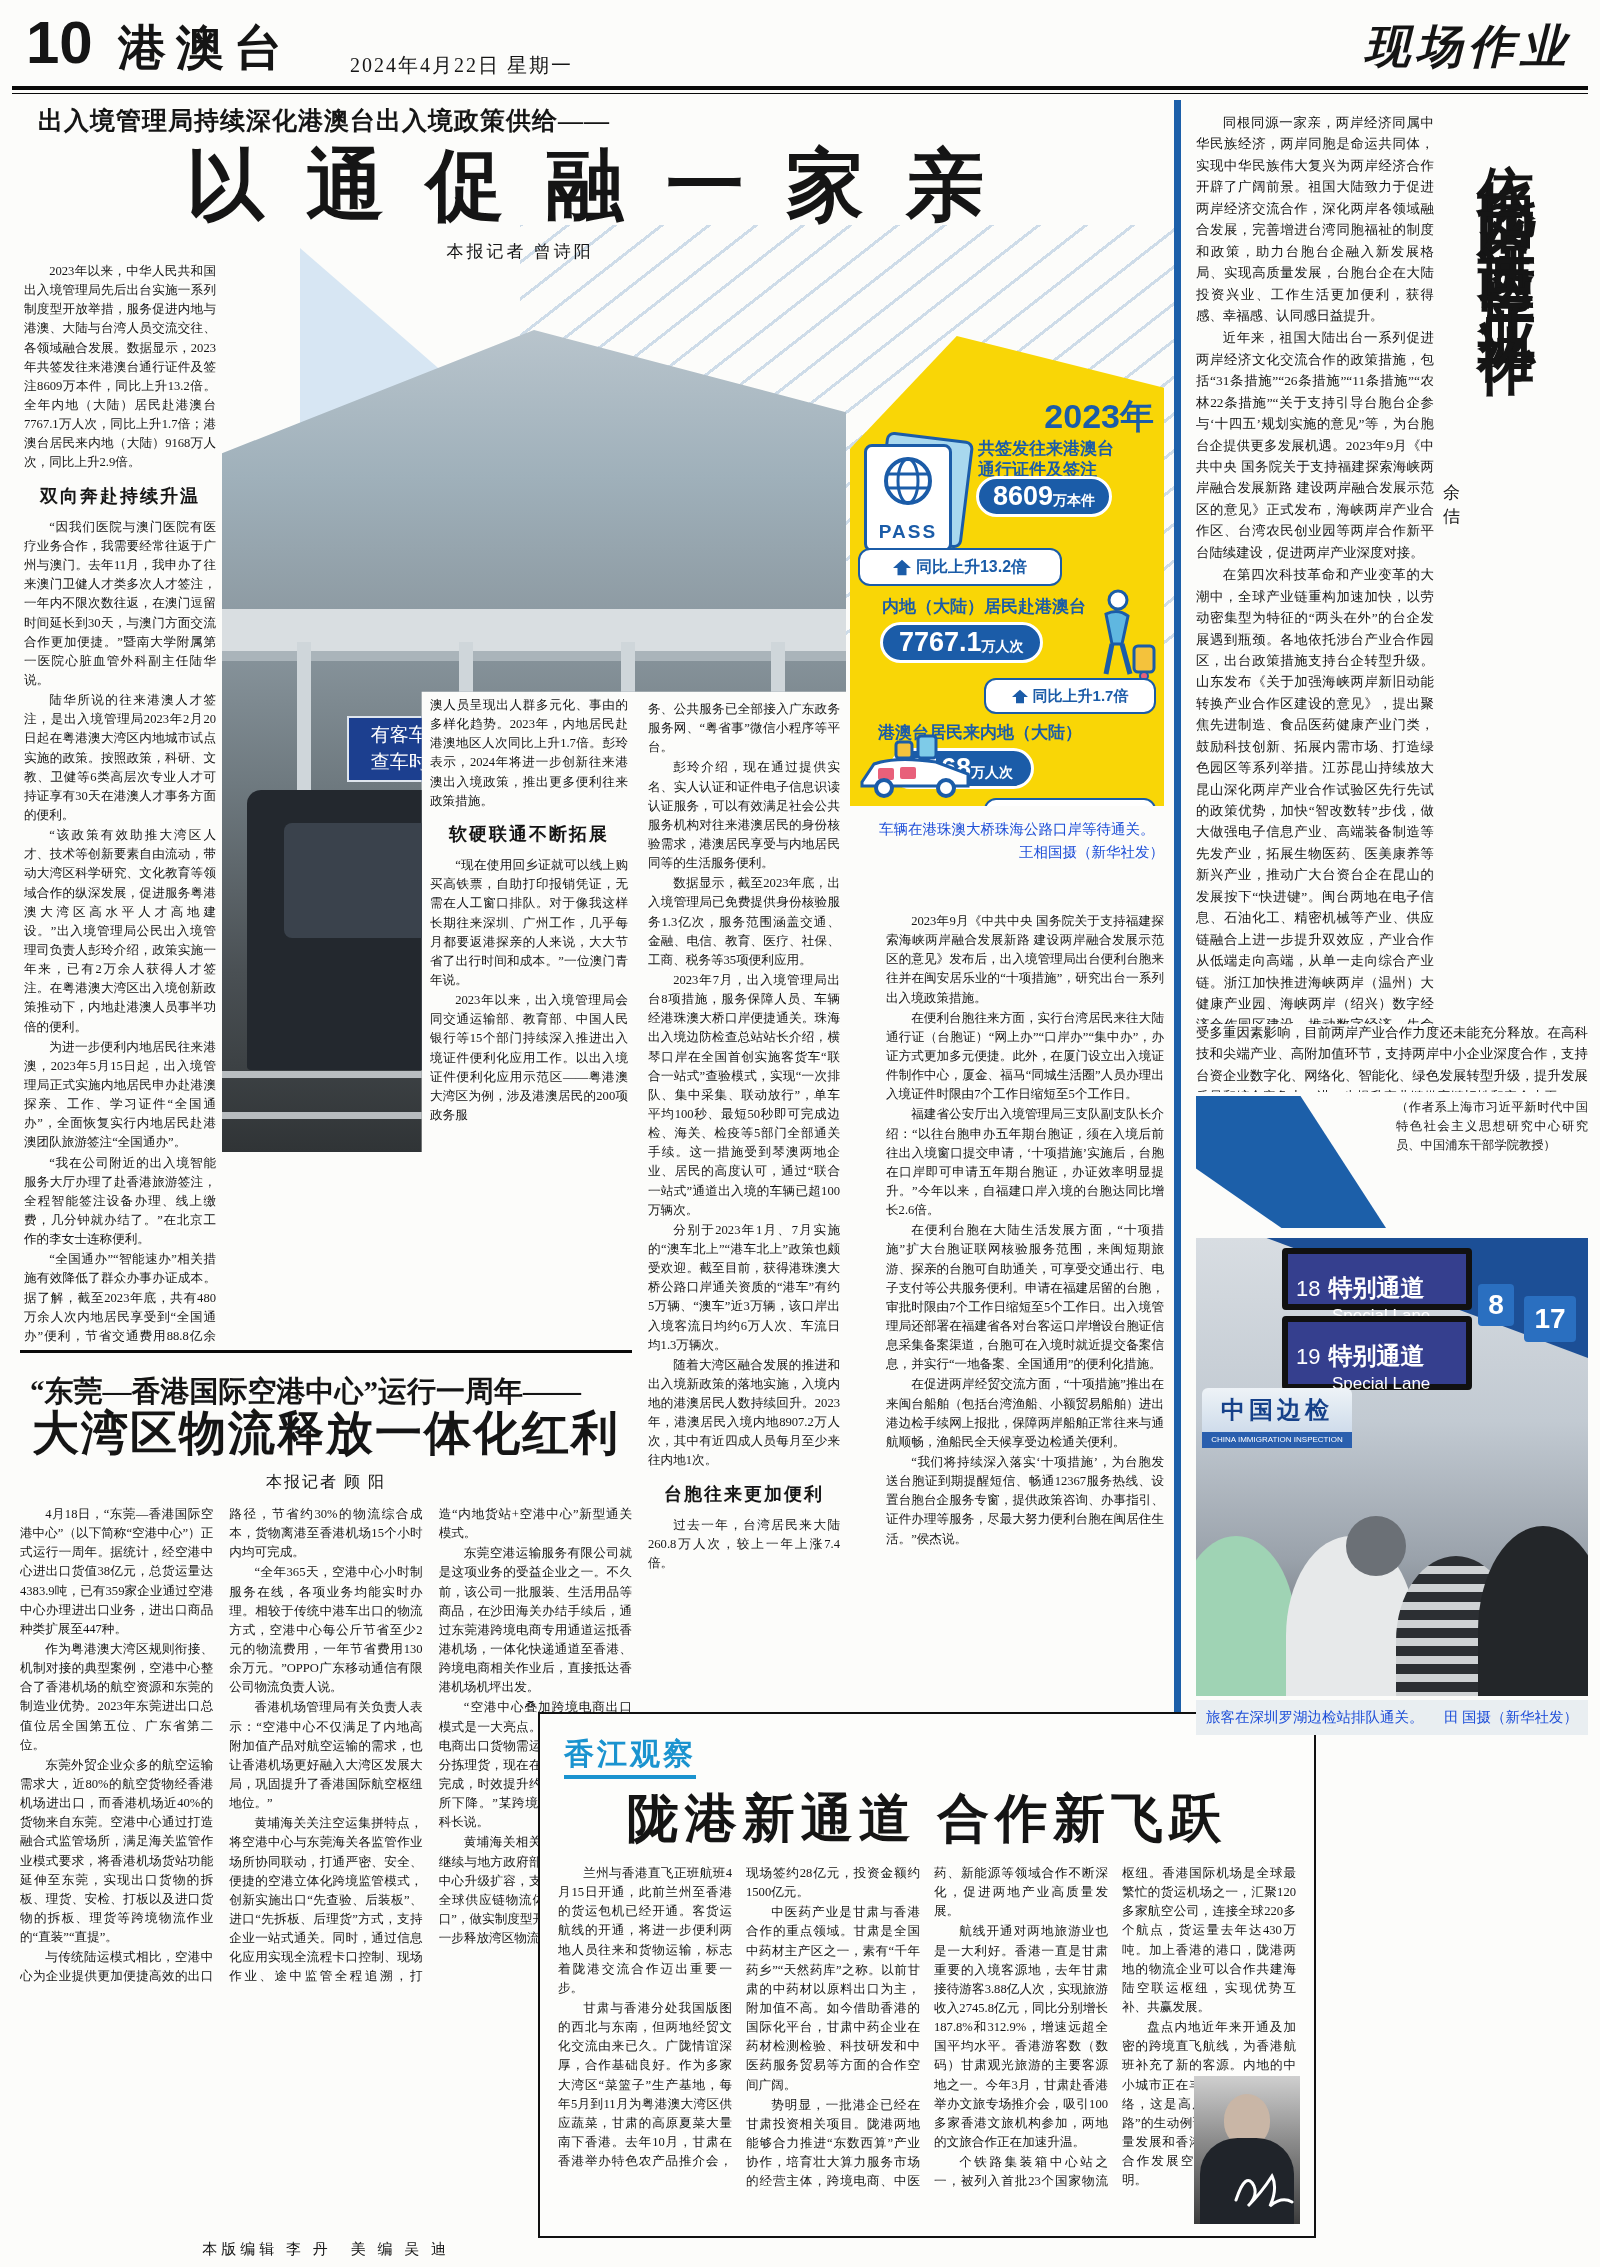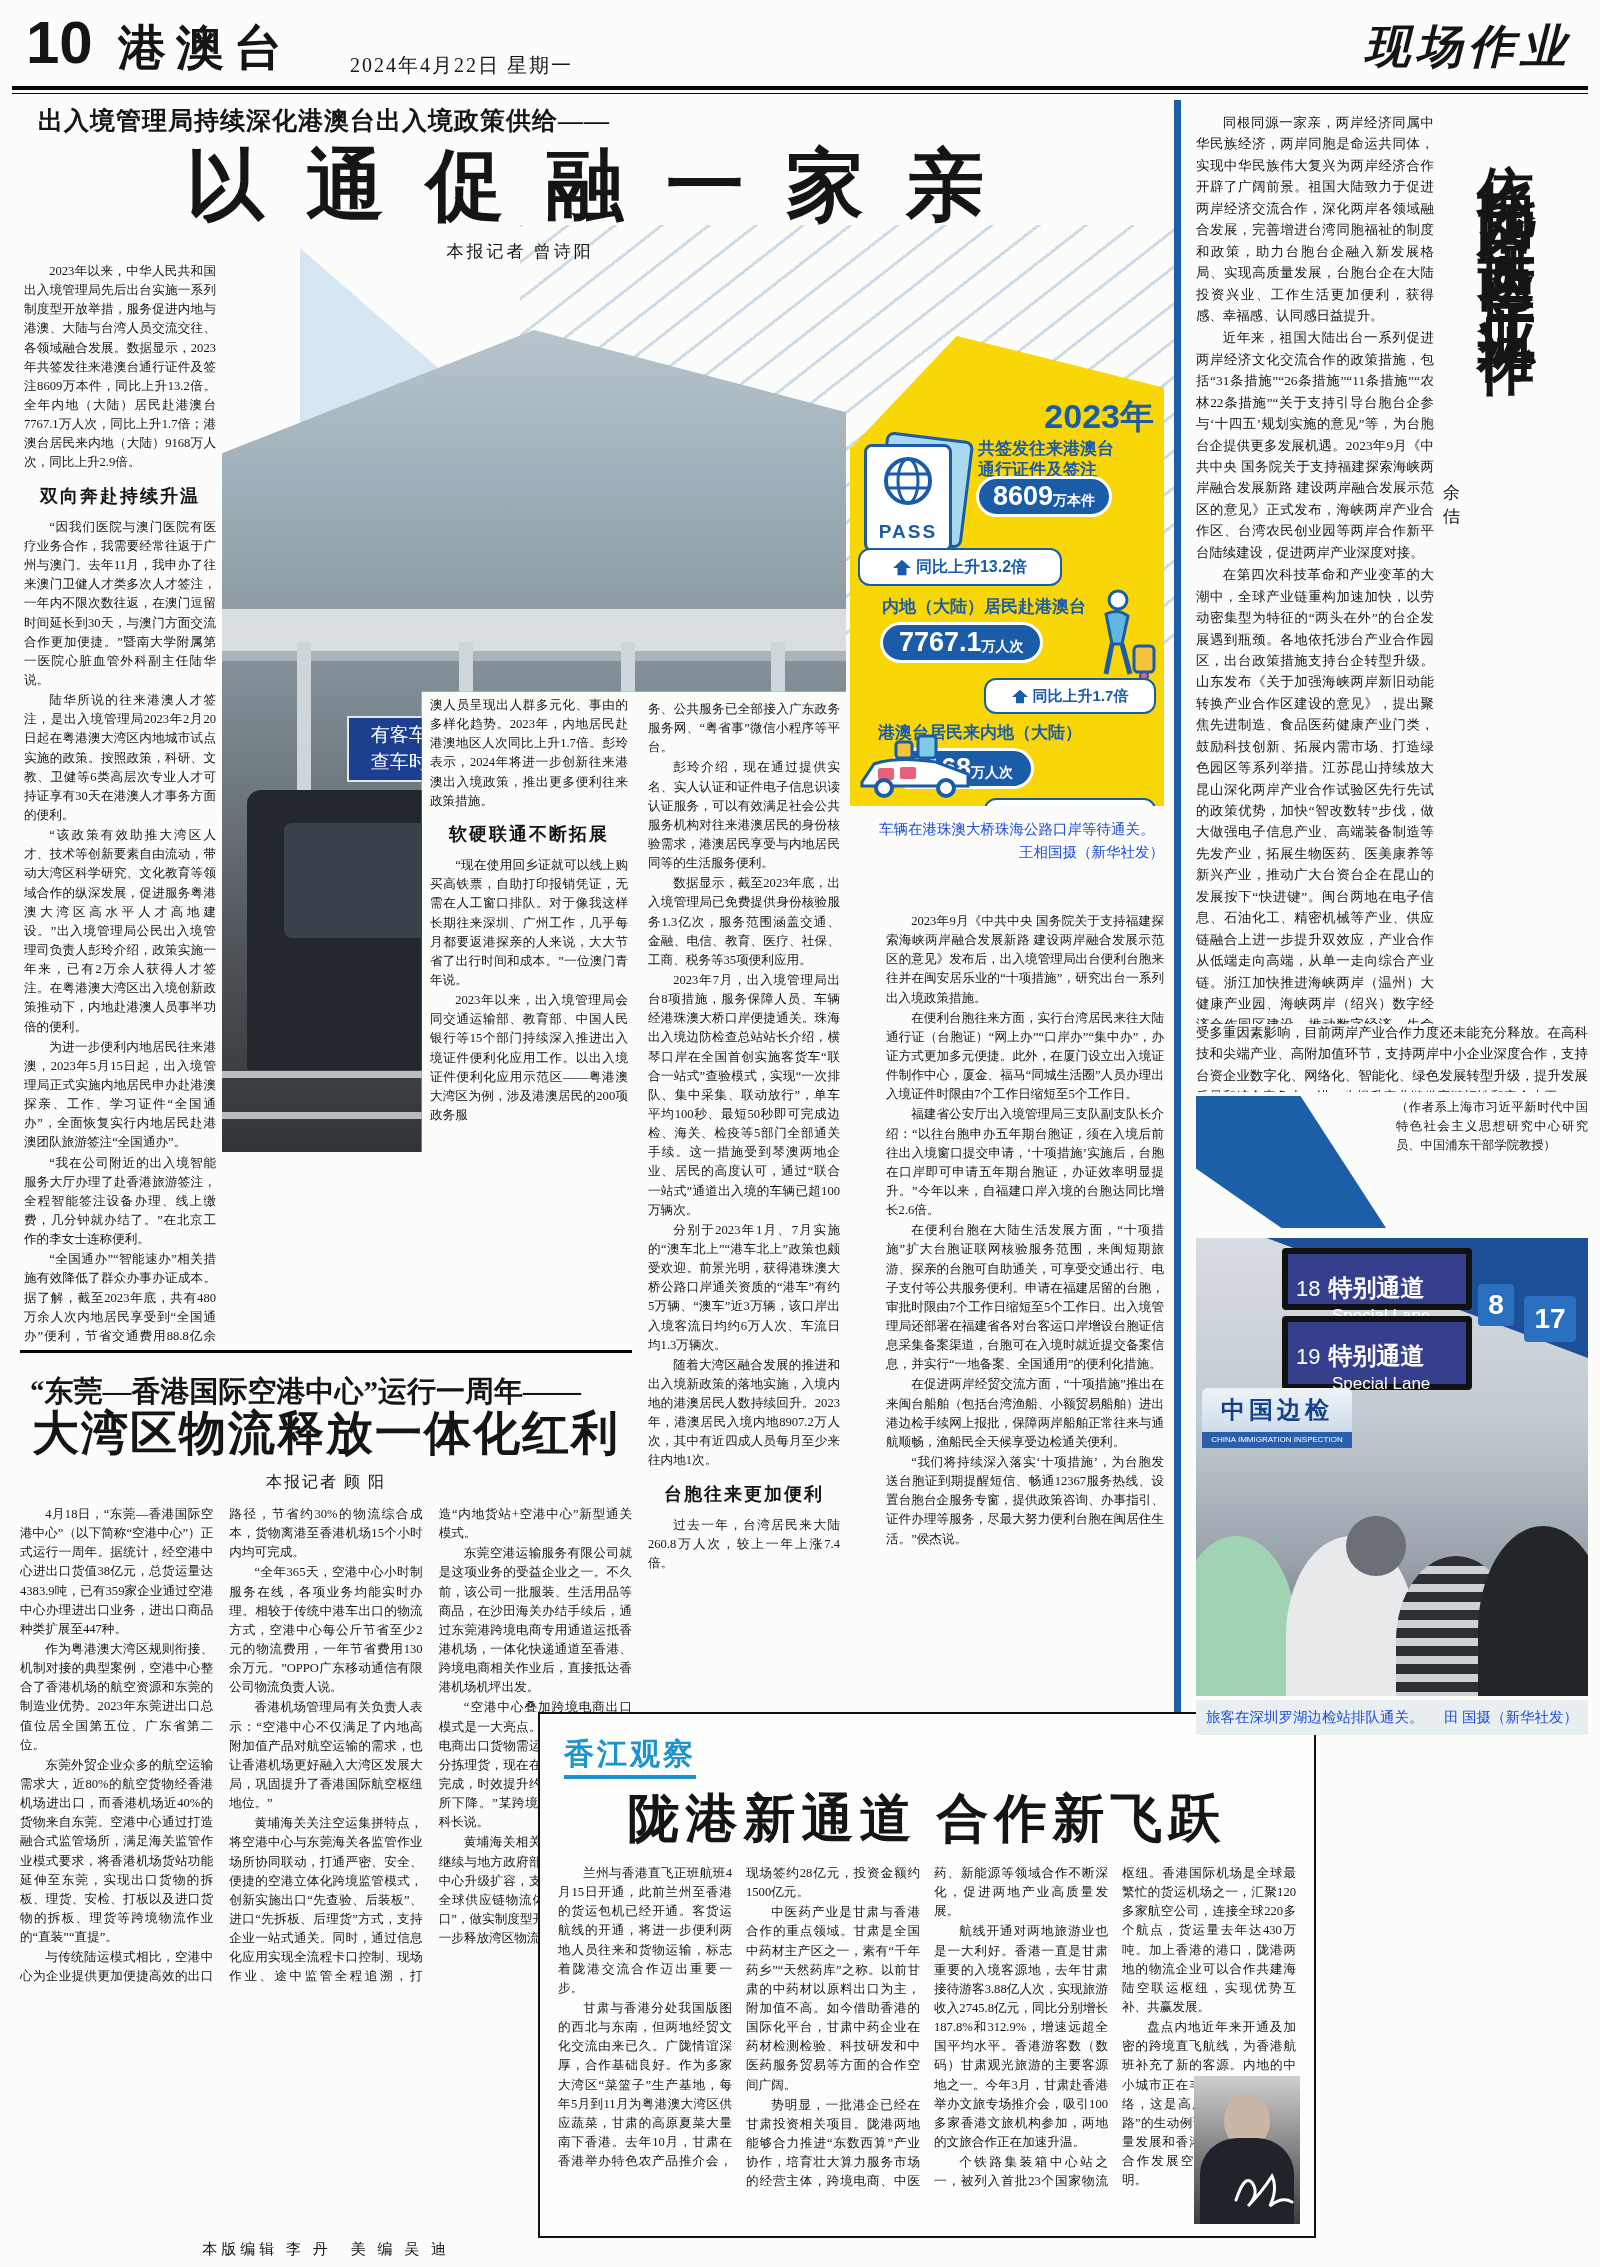--- a/index.html
+++ b/index.html
@@ -76,21 +76,21 @@
   #a2kicker{position:absolute;left:30px;top:1372px;font-size:29px;font-weight:bold;}
   #a2hl{position:absolute;left:20px;top:1402px;width:612px;text-align:center;font-size:47px;font-weight:900;
      letter-spacing:2px;font-family:"Liberation Sans","DejaVu Sans",sans-serif;}
   #a2by{position:absolute;left:20px;top:1472px;width:612px;text-align:center;font-size:16px;letter-spacing:2px;}
   #a2cols{position:absolute;left:20px;top:1505px;width:612px;height:726px;column-count:3;column-gap:16px;}
   
   #xjbox{position:absolute;left:538px;top:1712px;width:774px;height:522px;border:2px solid #111;background:#fdfdfb;}
   #xjlabel{position:absolute;left:24px;top:20px;font-size:30px;font-weight:900;color:#1a93cf;
      border-bottom:4px solid #1a93cf;letter-spacing:3px;}
   #xjhl{position:absolute;left:0;top:70px;width:100%;text-align:center;font-size:52px;font-weight:900;
-     letter-spacing:6px;font-family:Liberation Serif, serif;}
+     letter-spacing:6px;font-family:Liberation Sans, sans-serif;}
   #xjcols{position:absolute;left:18px;top:150px;width:738px;height:352px;column-count:4;column-gap:14px;}
   #portrait{position:absolute;right:14px;bottom:12px;width:106px;height:148px;
      background:linear-gradient(180deg,#cfcfcf 0%,#8a8a8a 45%,#3c3c3c 100%);overflow:hidden;}
   #portrait .head{position:absolute;left:30px;top:18px;width:46px;height:52px;background:#c9b6a6;border-radius:50% 50% 45% 45%;}
   #portrait .suit{position:absolute;left:6px;top:62px;width:94px;height:90px;background:#20242a;border-radius:40% 40% 0 0;}
   
   #rdiv{position:absolute;left:1174px;top:100px;width:7px;height:1612px;background:#1c5fa9;}
   #colRA{position:absolute;left:1196px;top:112px;width:238px;height:912px;font-size:13.4px;line-height:1.6;}
   #rauthor{position:absolute;left:1440px;top:470px;writing-mode:vertical-rl;font-size:17px;letter-spacing:10px;}
   #rvhl{position:absolute;left:1468px;top:118px;height:950px;writing-mode:vertical-rl;font-size:58px;
@@ -156,21 +156,21 @@
       <p class="ni">澳人员呈现出人群多元化、事由的多样化趋势。2023年，内地居民赴港澳地区人次同比上升1.7倍。彭玲表示，2024年将进一步创新往来港澳出入境政策，推出更多便利往来政策措施。</p>
       <h4>软硬联通不断拓展</h4>
       <p>“现在使用回乡证就可以线上购买高铁票，自助打印报销凭证，无需在人工窗口排队。对于像我这样长期往来深圳、广州工作，几乎每月都要返港探亲的人来说，大大节省了出行时间和成本。”一位澳门青年说。</p>
       <p>2023年以来，出入境管理局会同交通运输部、教育部、中国人民银行等15个部门持续深入推进出入境证件便利化应用工作。以出入境证件便利化应用示范区——粤港澳大湾区为例，涉及港澳居民的200项政务服</p>
     </div>
   <div id="colM2" class="bodycol">
       <p class="ni">务、公共服务已全部接入广东政务服务网、“粤省事”微信小程序等平台。</p>
       <p>彭玲介绍，现在通过提供实名、实人认证和证件电子信息识读认证服务，可以有效满足社会公共服务机构对往来港澳居民的身份核验需求，港澳居民享受与内地居民同等的生活服务便利。</p>
       <p>数据显示，截至2023年底，出入境管理局已免费提供身份核验服务1.3亿次，服务范围涵盖交通、金融、电信、教育、医疗、社保、工商、税务等35项便利应用。</p>
       <p>2023年7月，出入境管理局出台8项措施，服务保障人员、车辆经港珠澳大桥口岸便捷通关。珠海出入境边防检查总站站长介绍，横琴口岸在全国首创实施客货车“联合一站式”查验模式，实现“一次排队、集中采集、联动放行”，单车平均100秒、最短50秒即可完成边检、海关、检疫等5部门全部通关手续。这一措施受到琴澳两地企业、居民的高度认可，通过“联合一站式”通道出入境的车辆已超100万辆次。</p>
-      <p>分别于2023年1月、7月实施的“澳车北上”“港车北上”政策也颇受欢迎。前景光明，获得港珠澳大桥公路口岸通关资质的“港车”有约5万辆、“澳车”近3万辆，该口岸出入境客流日均约6万人次、车流日均1.3万辆次。</p>
+      <p>分别于2023年1月、7月实施的“澳车北上”“港车北上”政策也颇受欢迎。截至目前，获得港珠澳大桥公路口岸通关资质的“港车”有约5万辆、“澳车”近3万辆，该口岸出入境客流日均约6万人次、车流日均1.3万辆次。</p>
       <p>随着大湾区融合发展的推进和出入境新政策的落地实施，入境内地的港澳居民人数持续回升。2023年，港澳居民入境内地8907.2万人次，其中有近四成人员每月至少来往内地1次。</p>
       <h4>台胞往来更加便利</h4>
       <p>过去一年，台湾居民来大陆260.8万人次，较上一年上涨7.4倍。</p>
     </div>
   <div id="colR" class="bodycol">
       <p>2023年9月《中共中央 国务院关于支持福建探索海峡两岸融合发展新路 建设两岸融合发展示范区的意见》发布后，出入境管理局出台便利台胞来往并在闽安居乐业的“十项措施”，研究出台一系列出入境政策措施。</p>
       <p>在便利台胞往来方面，实行台湾居民来往大陆通行证（台胞证）“网上办”“口岸办”“集中办”，办证方式更加多元便捷。此外，在厦门设立出入境证件制作中心，厦金、福马“同城生活圈”人员办理出入境证件时限由7个工作日缩短至5个工作日。</p>
       <p>福建省公安厅出入境管理局三支队副支队长介绍：“以往台胞申办五年期台胞证，须在入境后前往出入境窗口提交申请，‘十项措施’实施后，台胞在口岸即可申请五年期台胞证，办证效率明显提升。”今年以来，自福建口岸入境的台胞达同比增长2.6倍。</p>
       <p>在便利台胞在大陆生活发展方面，“十项措施”扩大台胞证联网核验服务范围，来闽短期旅游、探亲的台胞可自助通关，可享受交通出行、电子支付等公共服务便利。申请在福建居留的台胞，审批时限由7个工作日缩短至5个工作日。出入境管理局还部署在福建省各对台客运口岸增设台胞证信息采集备案渠道，台胞可在入境时就近提交备案信息，并实行“一地备案、全国通用”的便利化措施。</p>
       <p>在促进两岸经贸交流方面，“十项措施”推出在来闽台船舶（包括台湾渔船、小额贸易船舶）进出港边检手续网上报批，保障两岸船舶正常往来与通航顺畅，渔船民全天候享受边检通关便利。</p>

